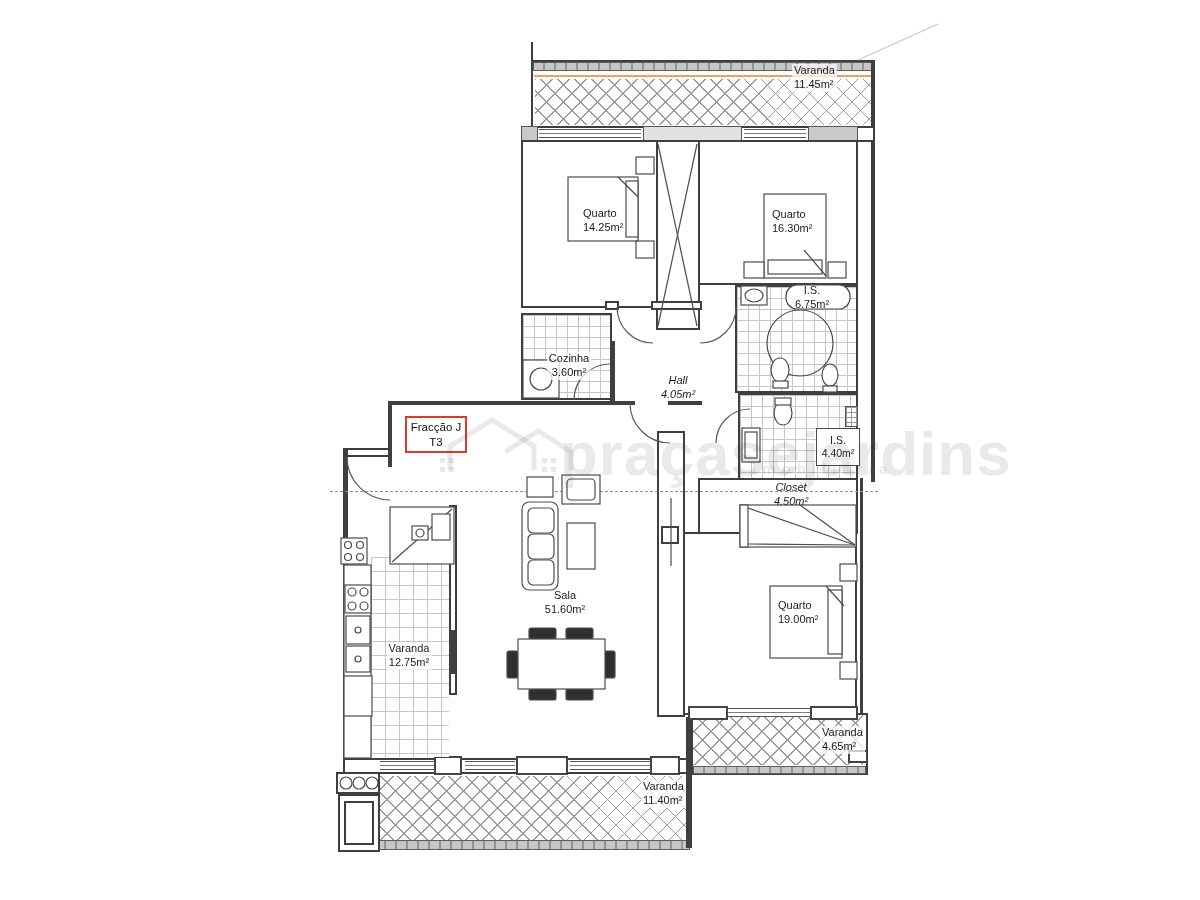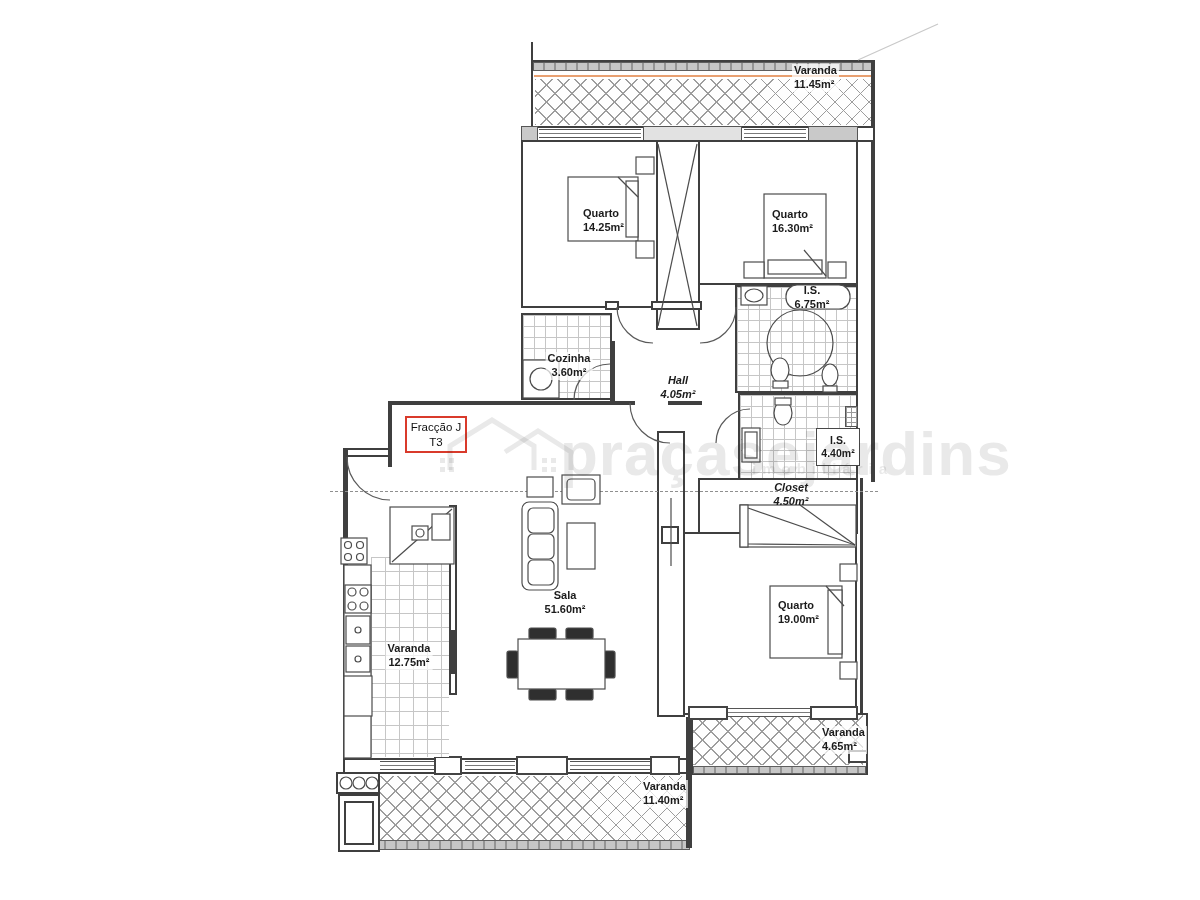--- a/index.html
+++ b/index.html
@@ -16,21 +16,21 @@
      background-image:repeating-linear-gradient(45deg,#9d9d9d 0,#9d9d9d 1px,transparent 1px,transparent 12px),
                       repeating-linear-gradient(135deg,#9d9d9d 0,#9d9d9d 1px,transparent 1px,transparent 12px);
      background-color:#fefefe;}
   .tile{position:absolute;
      background-image:linear-gradient(#c6c6c6 1px,transparent 1px),
                       linear-gradient(90deg,#c6c6c6 1px,transparent 1px);
      background-size:11px 11px;background-color:#fff;}
   .tile13{background-size:14px 14px;}
   .window{position:absolute;height:9px;
      background:linear-gradient(to bottom,#555 0,#555 1px,#fff 1px,#fff 4px,#7a7a7a 4px,#7a7a7a 5px,#fff 5px,#fff 8px,#555 8px,#555 9px);}
-  .label{position:absolute;font-size:11px;line-height:1.25;color:#1b1b1b;text-align:center;white-space:nowrap;z-index:30;font-weight:bold;}
+  .label{position:absolute;font-size:11px;line-height:1.25;color:#1b1b1b;text-align:center;white-space:nowrap;z-index:30;}
   .label span{display:block;}
   .lbl-left{text-align:left;}
   .lbl-i{font-style:italic;}
   .lbl-halo{background:rgba(255,255,255,0.72);padding:0 2px;}
   .isbox{position:absolute;background:#fff;border:1px solid #474747;box-sizing:border-box;
          display:flex;align-items:center;justify-content:center;z-index:25;}
   .fracbox{position:absolute;background:#fff;border:2px solid #d93a2b;box-sizing:border-box;
          display:flex;flex-direction:column;align-items:center;justify-content:center;z-index:40;}
   .fracbox span{display:block;font-size:11.5px;color:#111;line-height:1.3;}
   .dashline{position:absolute;border-top:1px dashed #8f8f8f;z-index:5;}

